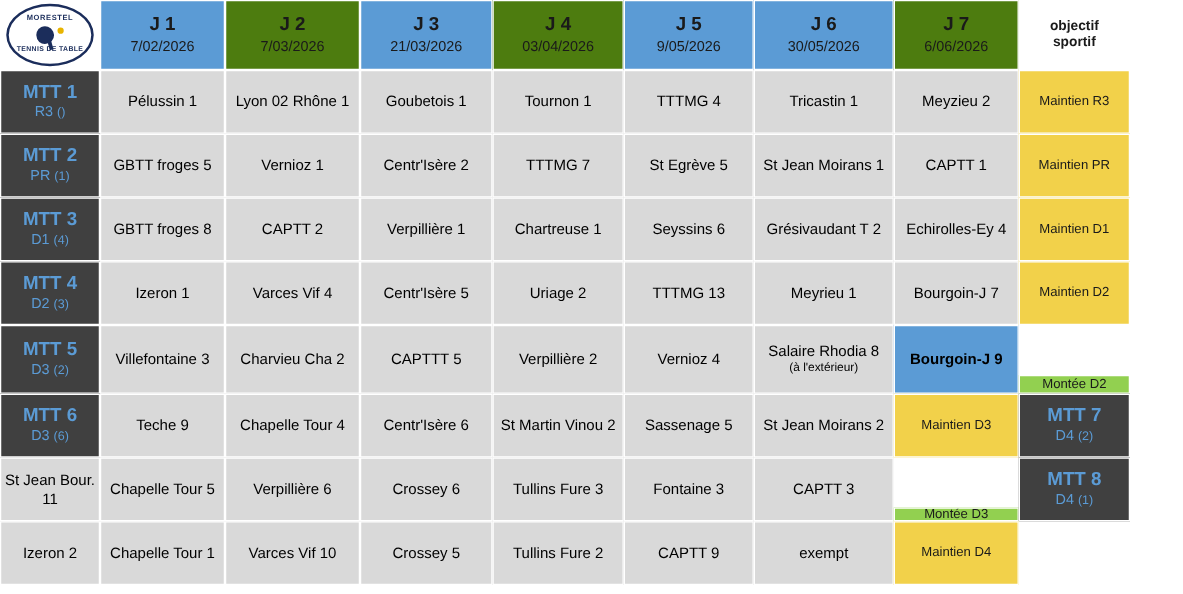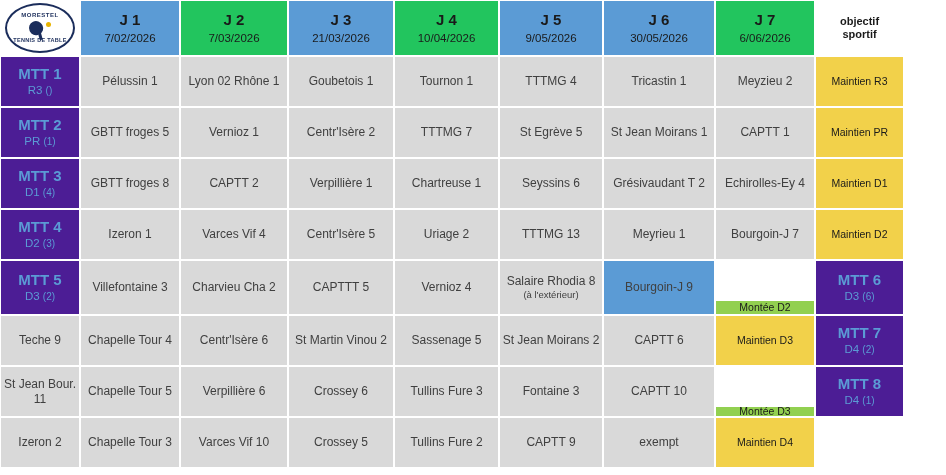--- a/index.html
+++ b/index.html
@@ -109,60 +109,60 @@
     font-size: 15px;
     font-weight: bold;
     line-height: 19px;
   }
   .hdr .jdate {
     font-size: 11.5px;
     line-height: 15px;
     margin-top: 2px;
   }
   .hdr-blue { background: #5b9bd5; }
-  .hdr-grey { background: #22c55e; }
+  .hdr-grey { background: #4d7c0f; }
   .hdr-obj {
     background: #ffffff;
     font-size: 11px;
     font-weight: bold;
     color: #1a1a1a;
     line-height: 13px;
   }
   
   .team {
-    background: #4c1d95;
+    background: #404040;
   }
   .team .tname {
     font-size: 15px;
     font-weight: bold;
     color: #5b9bd5;
     line-height: 18px;
   }
   .team .tdiv {
     font-size: 11.5px;
     color: #5b9bd5;
     line-height: 14px;
   }
   .team .tdiv .paren {
     font-size: 10px;
   }
   
   .match {
     background: #d9d9d9;
     font-size: 12px;
-    color: #404040;
+    color: #000000;
     line-height: 15px;
   }
   .match .sub {
     font-size: 9.5px;
     line-height: 12px;
   }
   .match.highlight {
     background: #5b9bd5;
-    font-weight: normal;
+    font-weight: bold;
   }
   
   .obj {
     font-size: 10.5px;
     color: #1a1a1a;
     line-height: 13px;
   }
   .obj-yellow { background: #f2d14a; }
   .obj-green { background: #92d050; margin-top: 40px; }
 </style>
@@ -189,21 +189,21 @@
   <div class="cell hdr hdr-grey">
     <div class="jlabel">J 2</div>
     <div class="jdate">7/03/2026</div>
   </div>
   <div class="cell hdr hdr-blue">
     <div class="jlabel">J 3</div>
     <div class="jdate">21/03/2026</div>
   </div>
   <div class="cell hdr hdr-grey">
     <div class="jlabel">J 4</div>
-    <div class="jdate">10/04/2026</div>
+    <div class="jdate">03/04/2026</div>
   </div>
   <div class="cell hdr hdr-blue">
     <div class="jlabel">J 5</div>
     <div class="jdate">9/05/2026</div>
   </div>
   <div class="cell hdr hdr-blue">
     <div class="jlabel">J 6</div>
     <div class="jdate">30/05/2026</div>
   </div>
   <div class="cell hdr hdr-grey">
@@ -267,60 +267,60 @@
   <div class="cell match">Bourgoin-J 7</div>
   <div class="cell obj obj-yellow">Maintien D2</div>
 
   <div class="cell team">
     <div class="tname">MTT 5</div>
     <div class="tdiv"><span>D3</span> <span class="paren">(2)</span></div>
   </div>
   <div class="cell match">Villefontaine 3</div>
   <div class="cell match">Charvieu Cha 2</div>
   <div class="cell match">CAPTTT 5</div>
+  <div class="cell match">Verpillière 2</div>
   <div class="cell match">Vernioz 4</div>
   <div class="cell match">
     <div>Salaire Rhodia 8</div>
     <div class="sub">(à l'extérieur)</div>
   </div>
   <div class="cell match highlight">Bourgoin-J 9</div>
   <div class="cell obj obj-green">Montée D2</div>
 
   <div class="cell team">
     <div class="tname">MTT 6</div>
     <div class="tdiv"><span>D3</span> <span class="paren">(6)</span></div>
   </div>
   <div class="cell match">Teche 9</div>
   <div class="cell match">Chapelle Tour 4</div>
   <div class="cell match">Centr'Isère 6</div>
   <div class="cell match">St Martin Vinou 2</div>
   <div class="cell match">Sassenage 5</div>
   <div class="cell match">St Jean Moirans 2</div>
-  <div class="cell match">CAPTT 6</div>
   <div class="cell obj obj-yellow">Maintien D3</div>
 
   <div class="cell team">
     <div class="tname">MTT 7</div>
     <div class="tdiv"><span>D4</span> <span class="paren">(2)</span></div>
   </div>
   <div class="cell match">St Jean Bour. 11</div>
   <div class="cell match">Chapelle Tour 5</div>
   <div class="cell match">Verpillière 6</div>
   <div class="cell match">Crossey 6</div>
   <div class="cell match">Tullins Fure 3</div>
   <div class="cell match">Fontaine 3</div>
-  <div class="cell match">CAPTT 10</div>
+  <div class="cell match">CAPTT 3</div>
   <div class="cell obj obj-green">Montée D3</div>
 
   <div class="cell team">
     <div class="tname">MTT 8</div>
     <div class="tdiv"><span>D4</span> <span class="paren">(1)</span></div>
   </div>
   <div class="cell match">Izeron 2</div>
-  <div class="cell match">Chapelle Tour 3</div>
+  <div class="cell match">Chapelle Tour 1</div>
   <div class="cell match">Varces Vif 10</div>
   <div class="cell match">Crossey 5</div>
   <div class="cell match">Tullins Fure 2</div>
   <div class="cell match">CAPTT 9</div>
   <div class="cell match">exempt</div>
   <div class="cell obj obj-yellow">Maintien D4</div>
 
 </div>
 
 </body></html>

